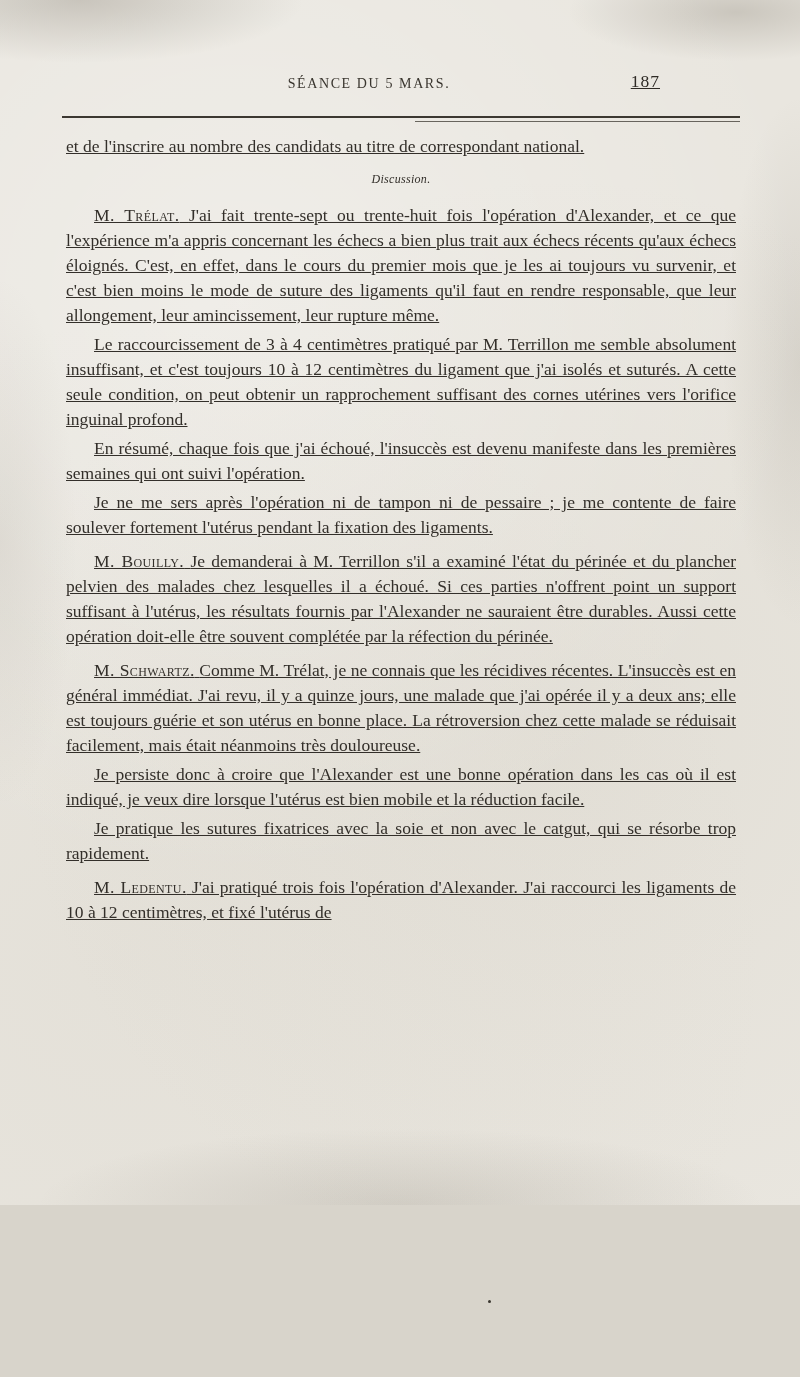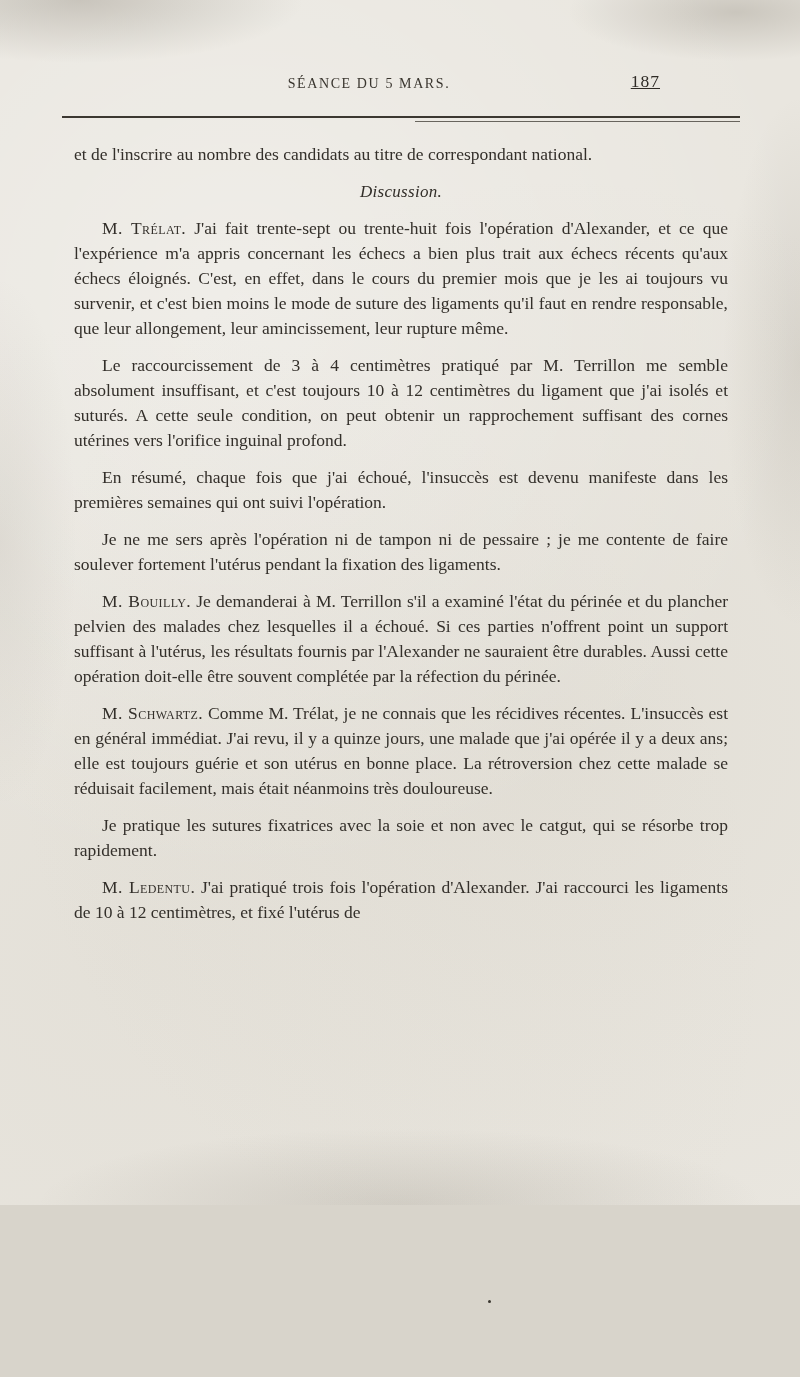--- a/index.html
+++ b/index.html
@@ -86,35 +86,36 @@
   .content {
     position: absolute;
     left: 62px;
     width: 678px;
     top: 130px;
     font-size: 17.5px;
     line-height: 25px;
   }
 
   .para {
-    margin: 12px;
+    margin: 4px;
     text-align: justify;
     text-indent: 28px;
+    text-decoration: underline;
   }
 
   .para.no-indent {
     text-indent: 0;
   }
 
   .para.group-start {
     margin-top: 9px;
   }
 
   .section-heading {
-    font-size: 17px;
+    font-size: 12px;
     line-height: 25px;
     font-weight: normal;
     font-style: italic;
     text-align: center;
     margin: 8px 0 11px 0;
     letter-spacing: 0.3px;
   }
 
   .speaker {
     font-variant: small-caps;
@@ -156,20 +157,21 @@
     <p class="para"><span class="speaker"></span> <span>Le raccourcissement de 3 à 4 centimètres pratiqué par M. Terrillon me semble absolument insuffisant, et c'est toujours 10 à 12 centimètres du ligament que j'ai isolés et suturés. A cette seule condition, on peut obtenir un rapprochement suffisant des cornes utérines vers l'orifice inguinal profond.</span></p>
 
     <p class="para"><span class="speaker"></span> <span>En résumé, chaque fois que j'ai échoué, l'insuccès est devenu manifeste dans les premières semaines qui ont suivi l'opération.</span></p>
 
     <p class="para"><span class="speaker"></span> <span>Je ne me sers après l'opération ni de tampon ni de pessaire ; je me contente de faire soulever fortement l'utérus pendant la fixation des ligaments.</span></p>
 
     <p class="para group-start"><span class="speaker">M. Bouilly.</span> <span>Je demanderai à M. Terrillon s'il a examiné l'état du périnée et du plancher pelvien des malades chez lesquelles il a échoué. Si ces parties n'offrent point un support suffisant à l'utérus, les résultats fournis par l'Alexander ne sauraient être durables. Aussi cette opération doit-elle être souvent complétée par la réfection du périnée.</span></p>
 
     <p class="para group-start"><span class="speaker">M. Schwartz.</span> <span>Comme M. Trélat, je ne connais que les récidives récentes. L'insuccès est en général immédiat. J'ai revu, il y a quinze jours, une malade que j'ai opérée il y a deux ans; elle est toujours guérie et son utérus en bonne place. La rétroversion chez cette malade se réduisait facilement, mais était néanmoins très douloureuse.</span></p>
 
+    <p class="para"><span class="speaker"></span> <span>Je persiste donc à croire que l'Alexander est une bonne opération dans les cas où il est indiqué, je veux dire lorsque l'utérus est bien mobile et la réduction facile.</span></p>
 
     <p class="para"><span class="speaker"></span> <span>Je pratique les sutures fixatrices avec la soie et non avec le catgut, qui se résorbe trop rapidement.</span></p>
 
     <p class="para group-start"><span class="speaker">M. Ledentu.</span> <span>J'ai pratiqué trois fois l'opération d'Alexander. J'ai raccourci les ligaments de 10 à 12 centimètres, et fixé l'utérus de</span></p>
 
   </main>
 
   <span class="ink-dot"></span>
 
 </div>

